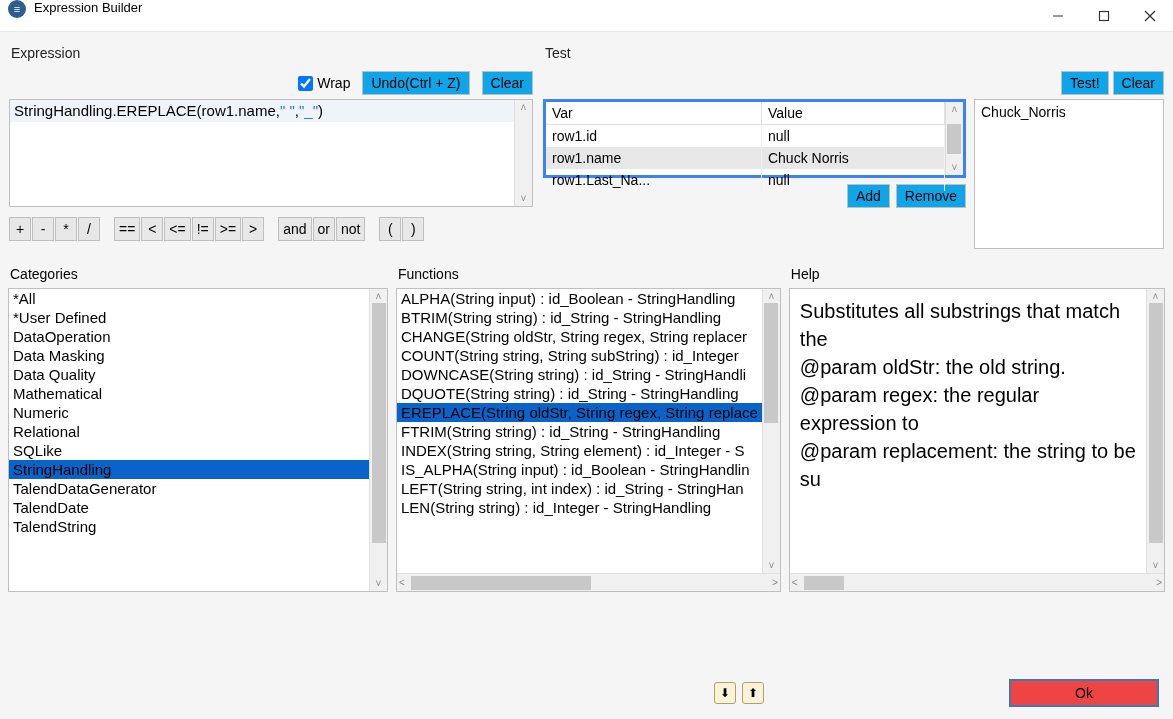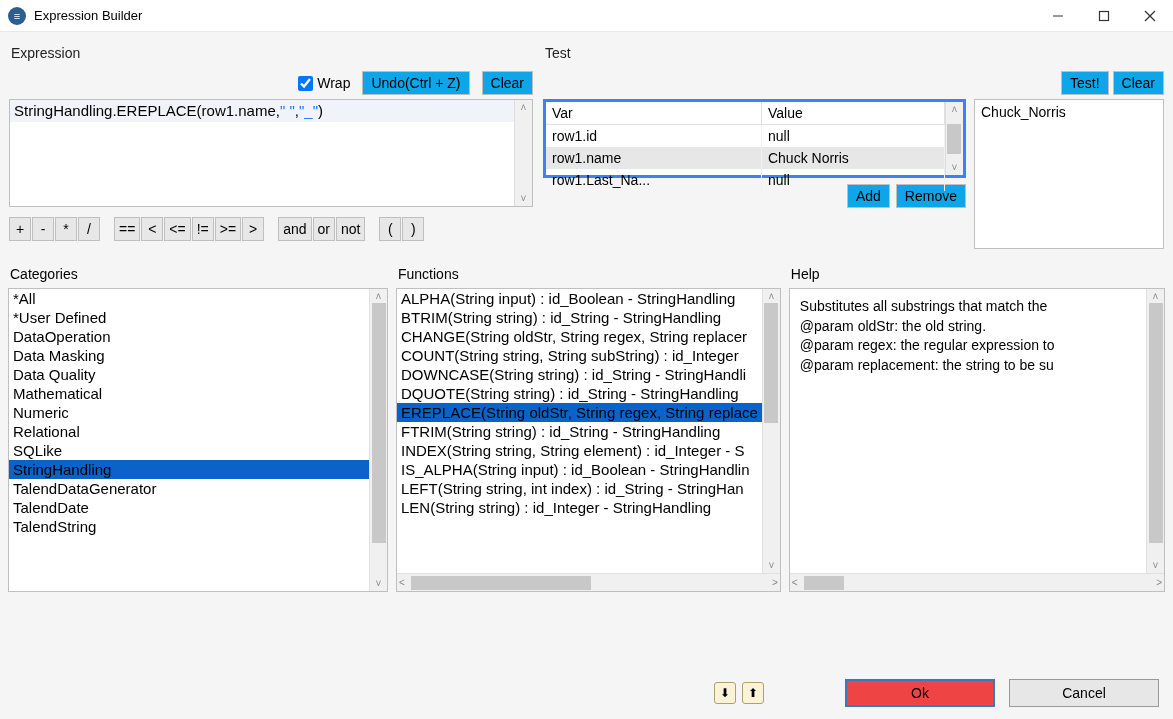--- a/index.html
+++ b/index.html
@@ -1,18 +1,18 @@
 <!DOCTYPE html>
 <html><head>
 <meta charset="utf-8">
 <style>
 * { box-sizing: border-box; margin: 0; padding: 0; font-family: "Segoe UI", Arial, sans-serif; }
 body { background: #f5f5f5; width: 1173px; height: 719px; overflow: hidden; position: relative; }
 
-.titlebar { height: 32px; background: #fff; display: flex; align-items: center; padding: 0 0 0 8px; border-bottom: 1px solid #e8e8e8; }
+.titlebar { height: 32px; background: #fff; display: flex; padding: 0 0 0 8px; border-bottom: 1px solid #e8e8e8; }
 .titlebar .icon { width: 18px; height: 18px; background: #2d5e8e; border-radius: 50%; display: flex; align-items: center; justify-content: center; margin-right: 8px; }
 .titlebar .icon::after { content: "≡"; color: #fff; font-size: 11px; }
 .titlebar .title { font-size: 13px; flex: 1; }
 .titlebar .winbtns { display: flex; }
 .titlebar .winbtn { width: 46px; height: 32px; display: flex; align-items: center; justify-content: center; font-size: 14px; cursor: pointer; }
 .titlebar .winbtn svg { width: 12px; height: 12px; }
 
 .workarea { position: absolute; top: 32px; left: 0; right: 0; bottom: 60px; padding: 8px; }
 
 .row1 { display: flex; gap: 8px; height: 218px; }
@@ -52,21 +52,21 @@
 .list-item { font-size: 15px; padding: 1px 4px; cursor: pointer; white-space: nowrap; overflow: hidden; text-overflow: ellipsis; }
 .list-item.sel { background: #0a63c9; color: #000000; }
 .vscroll { width: 18px; background: #f0f0f0; border-left: 1px solid #e0e0e0; display:flex;flex-direction:column;justify-content:space-between;align-items:center;color:#888;font-size:10px;padding:2px 0; position:relative;}
 .vscroll .thumb{width:14px;background:#c8c8c8;position:absolute;}
 .hscroll { height: 18px; background: #f0f0f0; border-top: 1px solid #e0e0e0; display:flex;justify-content:space-between;align-items:center;color:#888;font-size:10px;padding:0 2px; position:relative;}
 .hscroll .thumb{height:14px;background:#c8c8c8;position:absolute;}
 
 .cat-col { flex: 0 0 380px; }
 .func-col { flex: 0 0 380px; }
 .help-col { flex: 1; }
-.help-text { flex: 1; font-family: Georgia, serif; font-size: 14px; padding: 8px 10px; line-height: 1.4; overflow: hidden; }
+.help-text { flex: 1; font-family: Georgia, serif; font-size: 20px; padding: 8px 10px; line-height: 1.4; overflow: hidden; }
 
 .footer { position: absolute; bottom: 0; left: 0; right: 0; height: 52px; display: flex; align-items: center; justify-content: flex-end; gap: 14px; padding: 0 14px; }
 .footer .icons { margin-right: auto; margin-left: 700px; display: flex; gap: 6px; }
 .footer .mini-icon { width: 22px; height: 22px; border: 1px solid #b0a070; background: #faf3d8; border-radius: 3px; display:flex;align-items:center;justify-content:center;font-size:12px;cursor:pointer;}
 .main-btn { width: 150px; height: 28px; border: 1px solid #999; font-size: 14px; cursor: pointer; }
 .ok-btn { background: #ef4444; border: 2px solid #3a78b8; }
 .cancel-btn { background: #e7e7e7; }
 
 input[type=checkbox]{width:15px;height:15px;}
 .code-str{color:#1a74ff;}
@@ -276,14 +276,13 @@
     </div>
   </div>
 </div>
 
 <div class="footer">
   <div class="icons">
     <div class="mini-icon">⬇</div>
     <div class="mini-icon">⬆</div>
   </div>
   <button class="main-btn ok-btn">Ok</button>
-  <button class="main-btn cancel-btn">Cancel</button>
 </div>
 
 </body></html>

